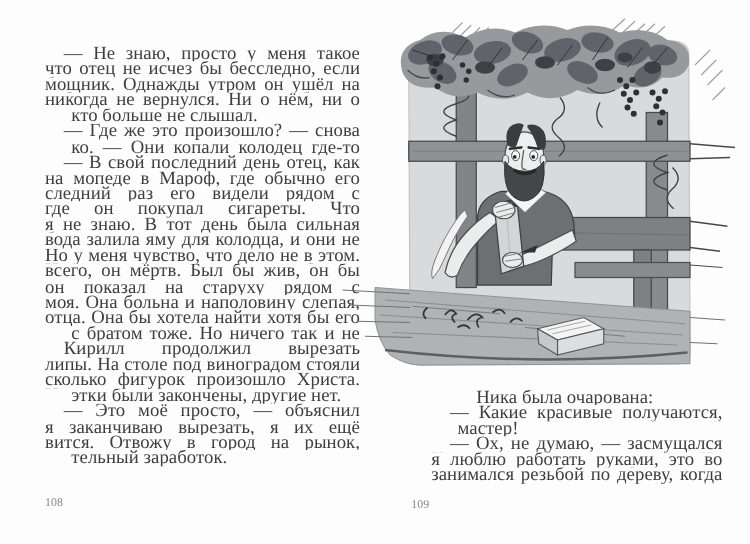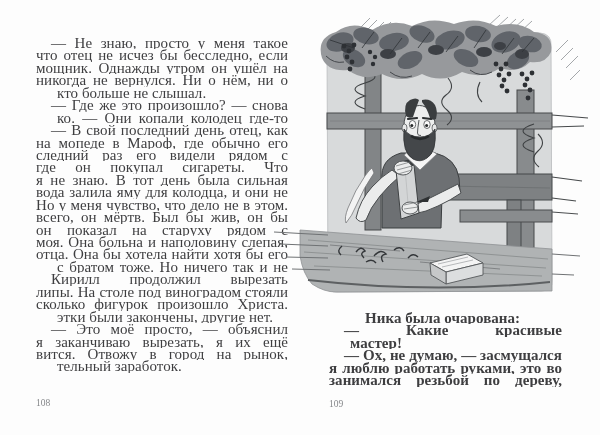--- a/index.html
+++ b/index.html
@@ -5,21 +5,21 @@
   html,body { margin:0; padding:0; }
   body {
     width:600px; height:435px; position:relative; overflow:hidden;
     background:#ffffff;
     font-family:"Liberation Serif","DejaVu Serif",serif;
     color:#3e3e40;
   }
   .spread { position:absolute; inset:0; background:#fdfdfd; }
   .text-block { position:absolute; font-size:15px; line-height:12.45px; letter-spacing:0.05px; }
   #left-text  { left:36px;  top:37px;  width:252px; }
-  #right-text { left:329px; top:312px; width:233px;font-weight:bold; }
+  #right-text { left:345px; top:312px; width:233px; }
   .line { text-align:justify; text-align-last:justify; height:12.45px; overflow:hidden; }
   .line.end { text-align-last:left;padding-left:21px; }
   .line.ind { text-indent:15px; }
   .pagenum { position:absolute; font-size:9.5px; color:#85878a; }
   #pn-left  { left:36px;  top:398px; }
   #pn-right { left:329px; top:399px; width:233px; text-align:left; }
   #illu { position:absolute; left:270px; top:12px; }
 </style>
 </head>
 <body>

